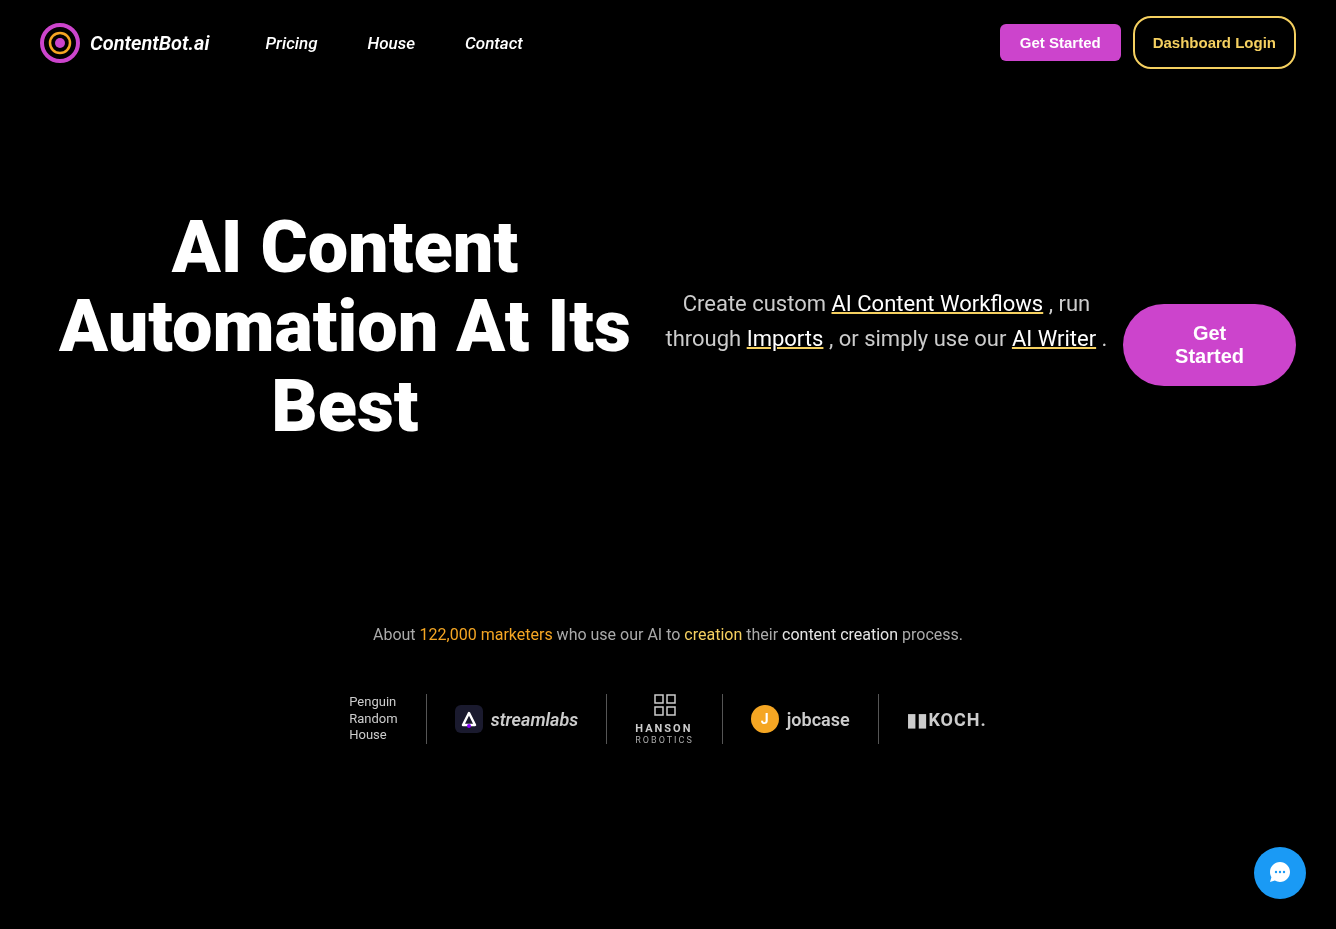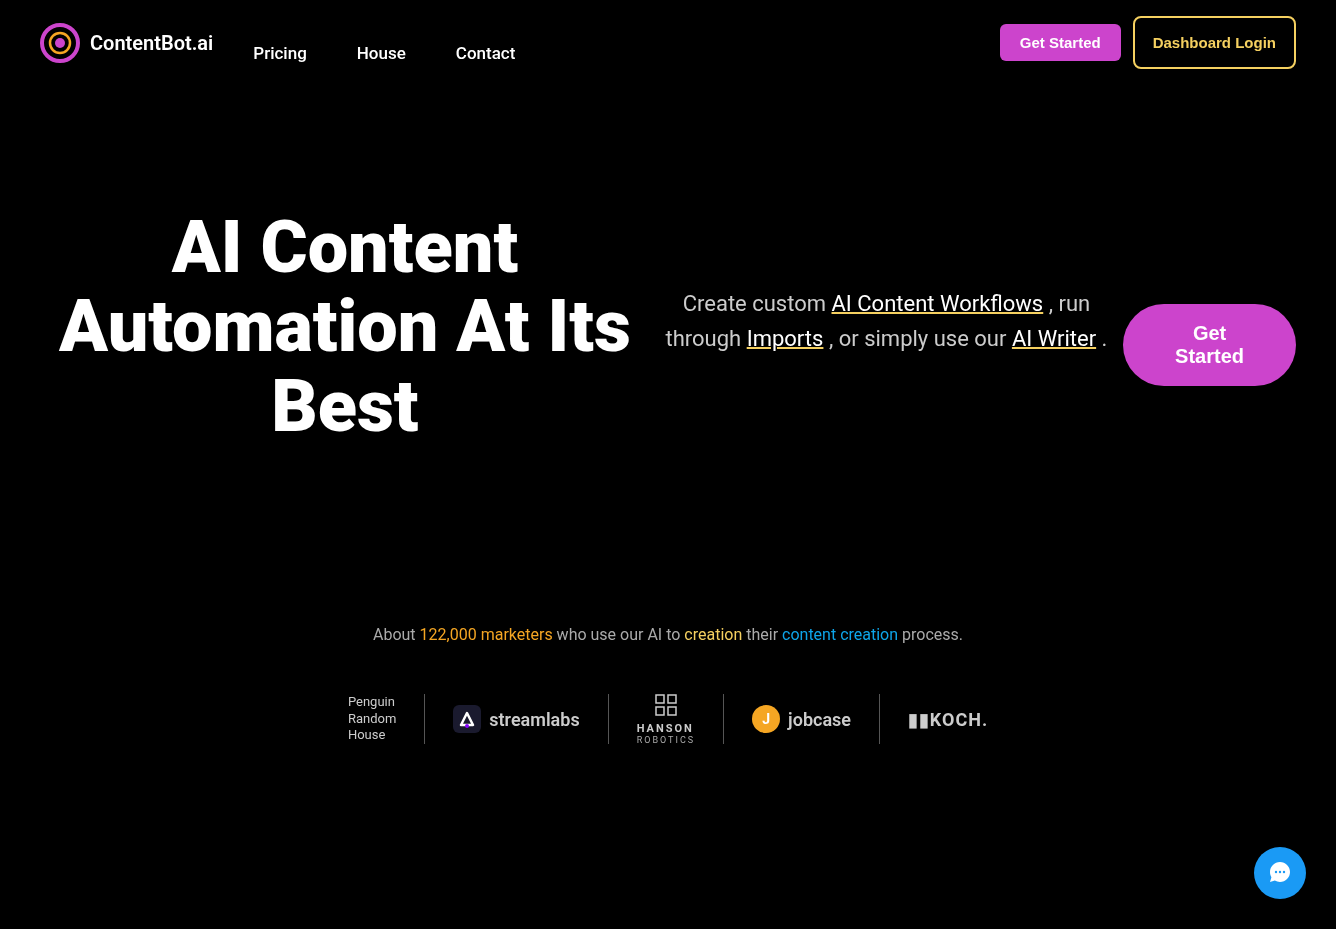--- a/index.html
+++ b/index.html
@@ -15,22 +15,23 @@
     nav {
       display: flex;
       align-items: center;
       justify-content: space-between;
       padding: 16px 40px;
       position: relative;
       z-index: 10;
     }
     .nav-left {
       display: flex;
-      align-items: flex-end;
-      gap: 40px;
+      align-items: center;
+      gap: 56px;
+      font-style: italic;
     }
     .logo {
       display: flex;
       align-items: center;
       gap: 10px;
       text-decoration: none;
     }
     .logo-icon {
       width: 40px;
       height: 40px;
@@ -66,21 +67,21 @@
       border-radius: 6px;
       font-size: 15px;
       font-weight: 600;
       cursor: pointer;
     }
     .btn-dashboard-login {
       background: transparent;
       color: #f5d060;
       border: 2px solid #f5d060;
       padding: 16px 18px;
-      border-radius: 8px;
+      border-radius: 18px;
       font-size: 15px;
       font-weight: 600;
       cursor: pointer;
     }
 
     
     .hero {
       display: flex;
       flex-direction: row;
       align-items: center;
@@ -135,21 +136,21 @@
       color: #aaa;
       margin-bottom: 50px;
     }
     .social-proof-text .highlight-orange {
       color: #f5a623;
     }
     .social-proof-text .highlight-yellow {
       color: #f5d060;
     }
     .social-proof-text .highlight-green {
-      color: #0ea5e9;
+      color: #e5e5e5;
     }
     .logos-row {
       display: flex;
       align-items: center;
       gap: 0;
       flex-wrap: wrap;
       justify-content: center;
     }
 
     
@@ -167,20 +168,21 @@
       font-size: 13px;
       color: #ccc;
       font-weight: 400;
       text-align: left;
       line-height: 1.3;
     }
     .logo-brand-streamlabs {
       display: flex;
       align-items: center;
       gap: 8px;
+      font-style: italic;
     }
     .streamlabs-icon {
       width: 28px;
       height: 28px;
     }
     .logo-brand-hanson {
       display: flex;
       align-items: center;
       gap: 6px;
       font-size: 12px;

